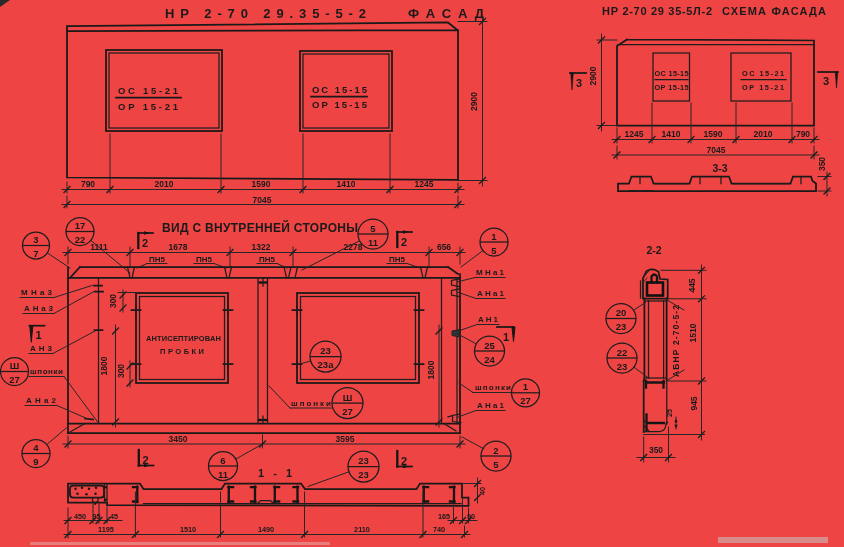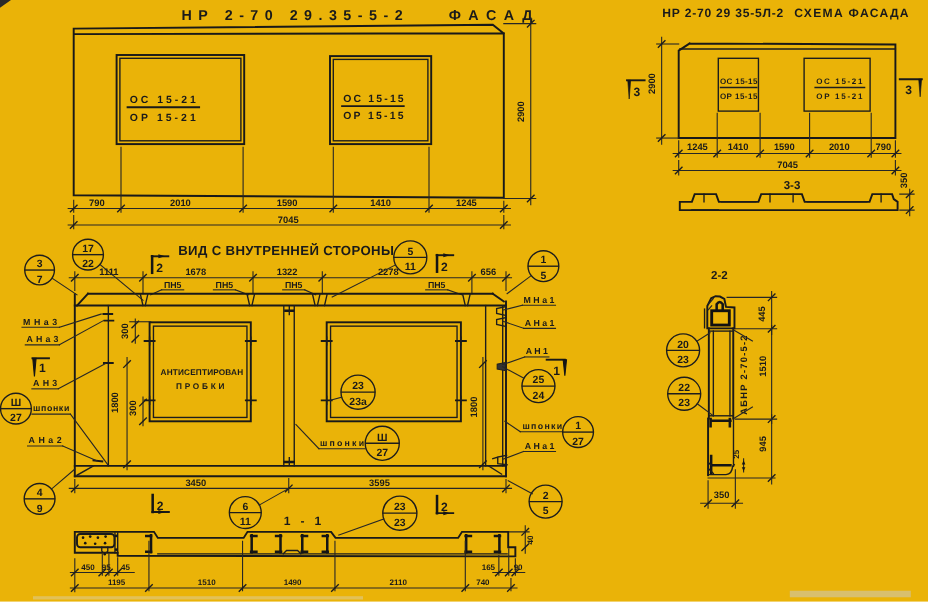--- a/index.html
+++ b/index.html
@@ -1,16 +1,16 @@
 <!DOCTYPE html>
 <html><head>
 <meta charset="utf-8">
 <style>
 html,body{margin:0;padding:0;background:#fdfdfc;}
-#page{position:relative;width:844px;height:547px;background:#eab308;overflow:hidden;}
+#page{position:relative;width:844px;height:547px;background:#ef4444;overflow:hidden;}
 svg{position:absolute;left:0;top:0;}
 text{font-family:"Liberation Sans",sans-serif;font-weight:bold;fill:#1a1a1a;}
 .s{stroke:#1d1d1d;fill:none;stroke-width:1.25;stroke-linecap:square;}
 .s2{stroke:#191919;fill:none;stroke-width:1.75;stroke-linecap:square;}
 .s3{stroke:#151515;fill:none;stroke-width:2.3;stroke-linecap:square;}
 .th{stroke:#262626;fill:none;stroke-width:1.0;stroke-linecap:square;}
 .d8{font-size:8.5px;}
 .d7{font-size:7.3px;}
 .c9{font-size:9.5px;}
 .lb{font-size:8px;}

